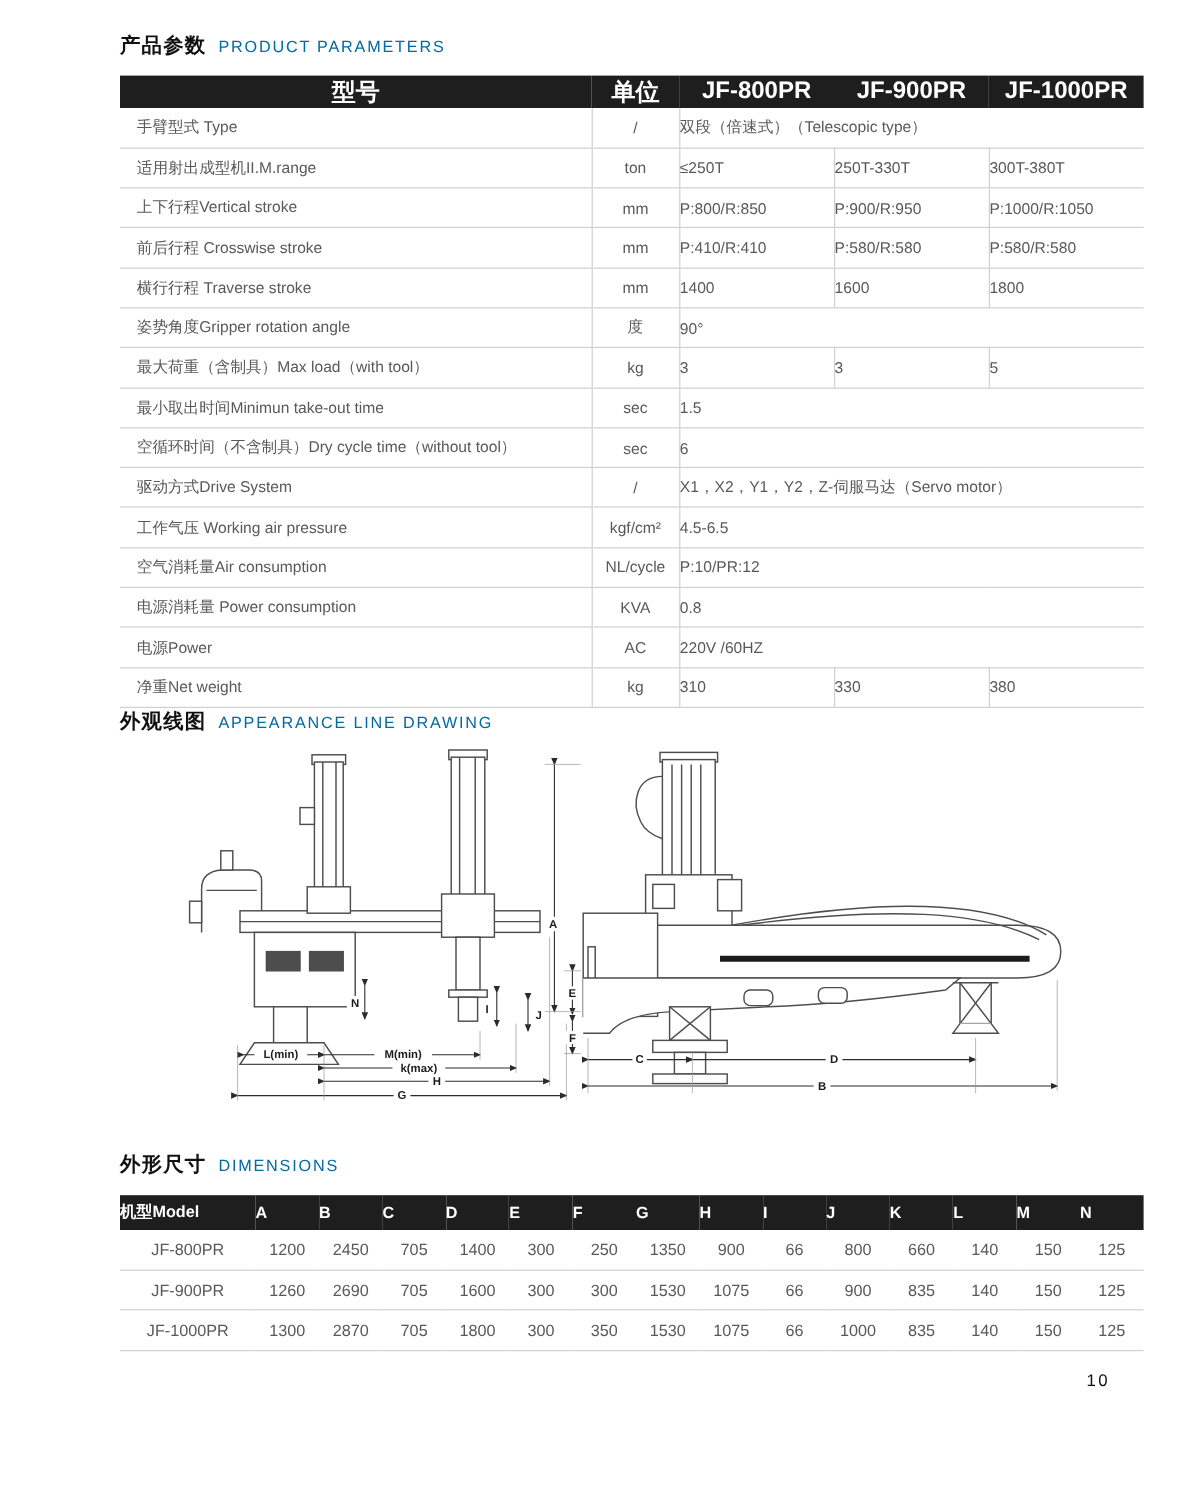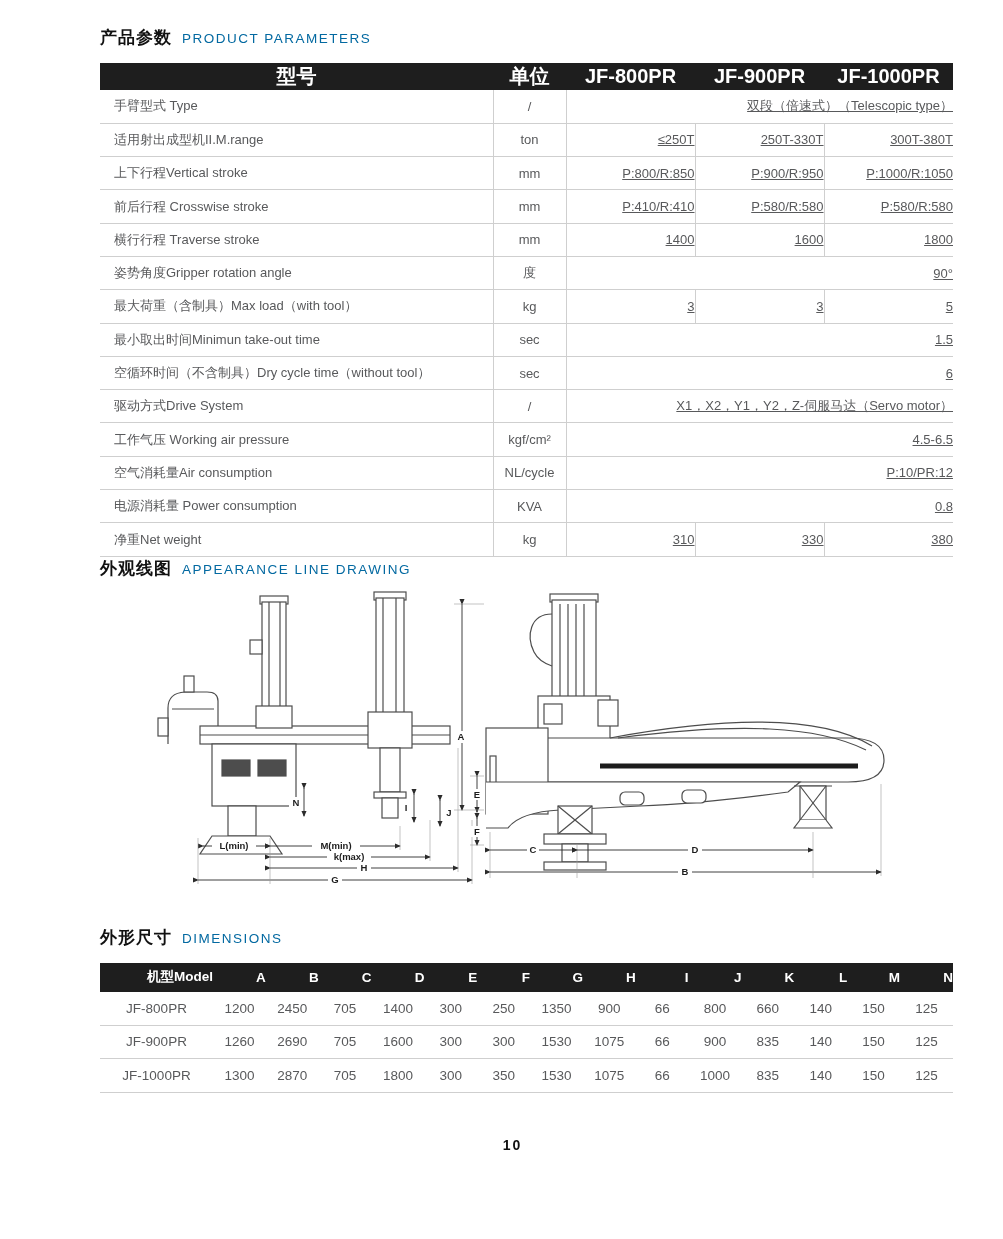--- a/index.html
+++ b/index.html
@@ -13,34 +13,34 @@
   .sec-title .en { font-size:13.5px; color:#0369a1; letter-spacing:1.5px; }
 
   table { border-collapse:collapse; table-layout:fixed; width:853px; }
 
   
   .param-table { margin-top:14px; }
   .param-table th { background:#1e1e1e; color:#fff; height:27px; font-size:20px; font-weight:bold; text-align:center; }
   .param-table td { height:33.3px; font-size:13px; color:#58595b; border-bottom:1px solid #cfcfcf; background:#fff; }
   .param-table td.lab { text-align:left; padding-left:14px; }
   .param-table td.unit { text-align:center; border-left:1px solid #cfcfcf; border-right:1px solid #cfcfcf; }
-  .param-table td.val { text-align:right;text-decoration:underline; }
+  .param-table td.val { text-align:left; }
   .param-table td.val + td.val { border-left:1px solid #cfcfcf; }
 
   
   .drawing-wrap { }
   .drawing-svg { display:block; margin-top:8px; }
 
   
   .dim-wrap { margin-top:28px; }
   .dim-table { margin-top:14px; }
-  .dim-table th { background:#1e1e1e; color:#fff; height:29px; font-size:13.5px; font-weight:bold; text-align:right; }
+  .dim-table th { background:#1e1e1e; color:#fff; height:29px; font-size:13.5px; font-weight:bold; text-align:left; }
   .dim-table td { height:33.5px; font-size:13.5px; color:#58595b; text-align:center; border-bottom:1px solid #cfcfcf; }
 
-  .page-num { text-align:center; margin-top:44px; font-size:14px; font-weight:bold; color:#111; letter-spacing:2px; }
+  .page-num { text-align:right; margin-top:16px; font-size:14px; font-weight:normal; color:#111; letter-spacing:2px; }
 
   svg text { font-family:"Liberation Sans","DejaVu Sans",sans-serif; }
 </style>
 </head>
 <body>
 
 <div class="page">
   <div class="content">
 
     <div class="sec-title">
@@ -133,20 +133,25 @@
         </tr>
         <tr>
           <td class="lab">空气消耗量Air consumption</td>
           <td class="unit">NL/cycle</td>
           <td class="val" colspan="3">P:10/PR:12</td>
         </tr>
         <tr>
           <td class="lab">电源消耗量 Power consumption</td>
           <td class="unit">KVA</td>
           <td class="val" colspan="3">0.8</td>
+        </tr>
+        <tr>
+          <td class="lab">电源Power</td>
+          <td class="unit">AC</td>
+          <td class="val" colspan="3">220V /60HZ</td>
         </tr>
         <tr>
           <td class="lab">净重Net weight</td>
           <td class="unit">kg</td>
           <td class="val">310</td>
           <td class="val">330</td>
           <td class="val">380</td>
         </tr>
       </tbody>
     </table>

